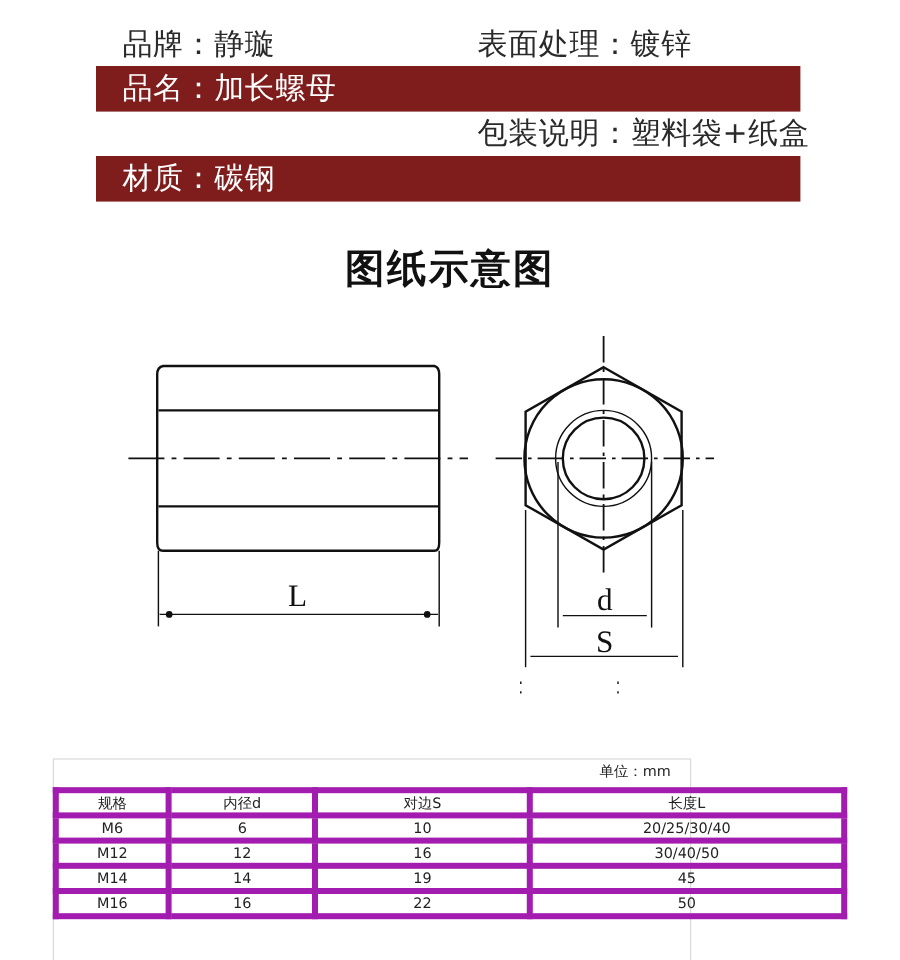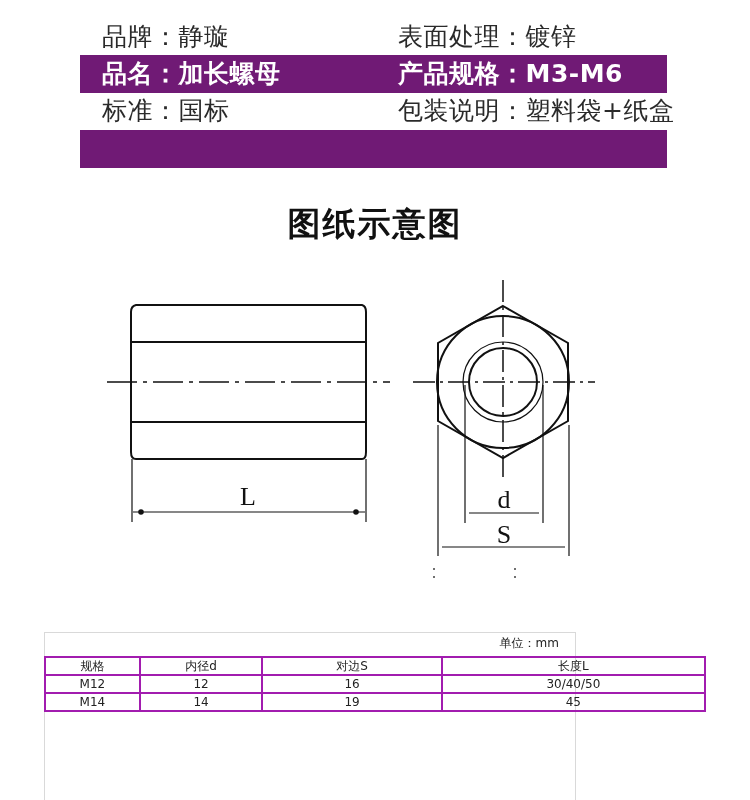--- a/index.html
+++ b/index.html
@@ -5,21 +5,21 @@
   html, body { margin: 0; padding: 0; }
   body {
     width: 750px; height: 800px; background: #ffffff; position: relative; overflow: hidden;
     font-family: "DejaVu Sans", "Liberation Sans", sans-serif; color: #222;
   }
   .spec-row {
     position: absolute; left: 80px; width: 587px; height: 38px;
     display: flex; align-items: center;
     font-size: 25px; letter-spacing: 0.5px;
   }
-  .spec-row.green { background: #701a75; color: #ffffff; font-weight: bold; }
+  .spec-row.green { background: #7f1d1d; color: #ffffff; }
   .spec-row.plain { color: #2a2a2a; }
   .spec-cell { position: absolute; top: 0; height: 38px; line-height: 38px; white-space: nowrap; }
   .spec-cell.left { left: 22px; }
   .spec-cell.right { left: 318px; }
   .title {
     position: absolute; top: 202px; left: 0; width: 750px; text-align: center;
     font-size: 33px; font-weight: bold; color: #111; letter-spacing: 2px;
   }
   .drawing { position: absolute; left: 0; top: 260px; width: 750px; height: 330px; }
   .table-wrap {
@@ -27,41 +27,40 @@
     border: 1px solid #d9d9d9; box-sizing: border-box;
   }
   .unit {
     position: absolute; right: 16px; top: 2px; font-size: 12px; color: #222;
   }
   table.specs {
     position: absolute; left: -1px; top: 23px; width: 662px; border-collapse: collapse;
     font-size: 12px; color: #222;
   }
   table.specs td, table.specs th {
-    border: 2px solid #a21caf; height: 16px; padding: 0; text-align: center; font-weight: normal;
+    border: 5px solid #a21caf; height: 16px; padding: 0; text-align: center; font-weight: normal;
     line-height: 16px;
   }
 </style>
 </head>
 <body>
 
 <div>
   <div class="spec-row plain" style="top:18px;">
     <span class="spec-cell left">品牌：静璇</span>
     <span class="spec-cell right">表面处理：镀锌</span>
   </div>
   <div class="spec-row green" style="top:55px;">
     <span class="spec-cell left">品名：加长螺母</span>
-    <span class="spec-cell right">产品规格：M3-M6</span>
   </div>
   <div class="spec-row plain" style="top:92px;">
-    <span class="spec-cell left">标准：国标</span>
     <span class="spec-cell right">包装说明：塑料袋+纸盒</span>
   </div>
   <div class="spec-row green" style="top:130px;">
+    <span class="spec-cell left">材质：碳钢</span>
   </div>
 </div>
 
 <div class="title">图纸示意图</div>
 
 <svg class="drawing" viewBox="0 260 750 330" width="750" height="330" xmlns="http://www.w3.org/2000/svg">
   <g stroke="#111" fill="none" stroke-width="2">
 
     <path d="M136 305 L362 305 Q366 306 366 312 L366 452 Q366 459 362 459 L136 459 Q131 459 131 452 L131 312 Q131 306 136 305 Z"></path>
     <line x1="132" y1="342" x2="365" y2="342"></line>
@@ -119,26 +118,38 @@
     <thead>
       <tr>
         <th>规格</th>
         <th>内径d</th>
         <th>对边S</th>
         <th>长度L</th>
       </tr>
     </thead>
     <tbody>
       <tr>
+        <td>M6</td>
+        <td>6</td>
+        <td>10</td>
+        <td>20/25/30/40</td>
+      </tr>
+      <tr>
         <td>M12</td>
         <td>12</td>
         <td>16</td>
         <td>30/40/50</td>
       </tr>
       <tr>
         <td>M14</td>
         <td>14</td>
         <td>19</td>
         <td>45</td>
       </tr>
+      <tr>
+        <td>M16</td>
+        <td>16</td>
+        <td>22</td>
+        <td>50</td>
+      </tr>
     </tbody>
   </table>
 </div>
 
 </body></html>

